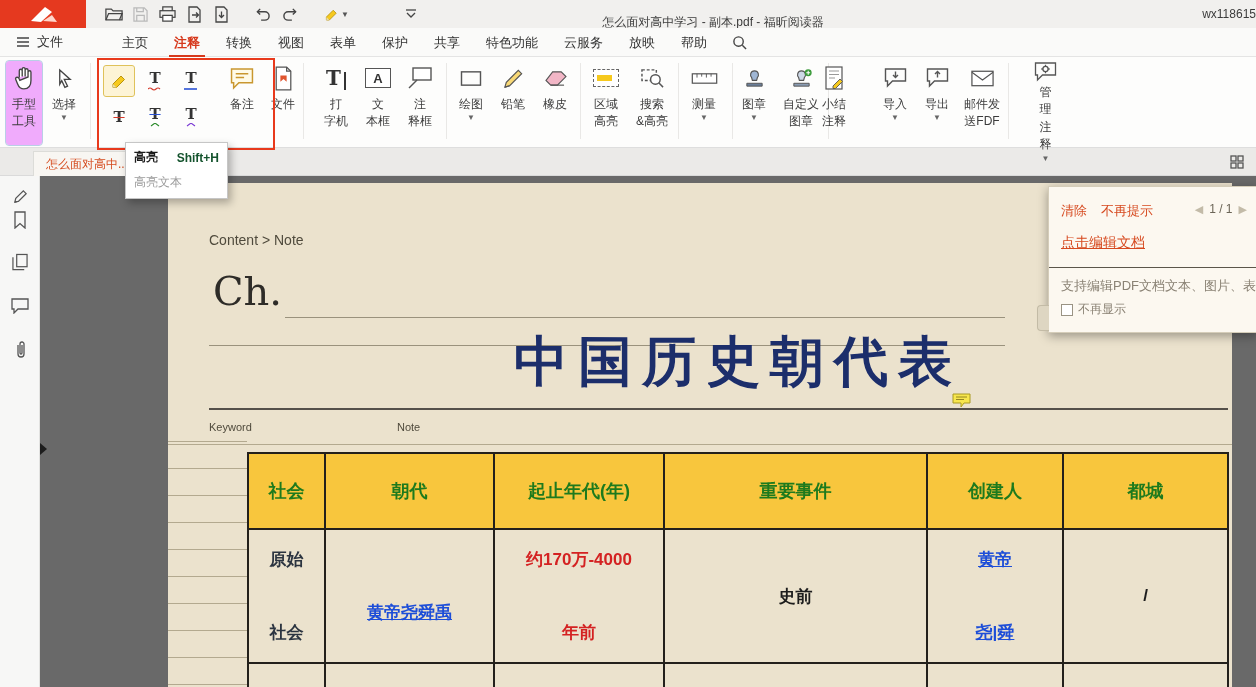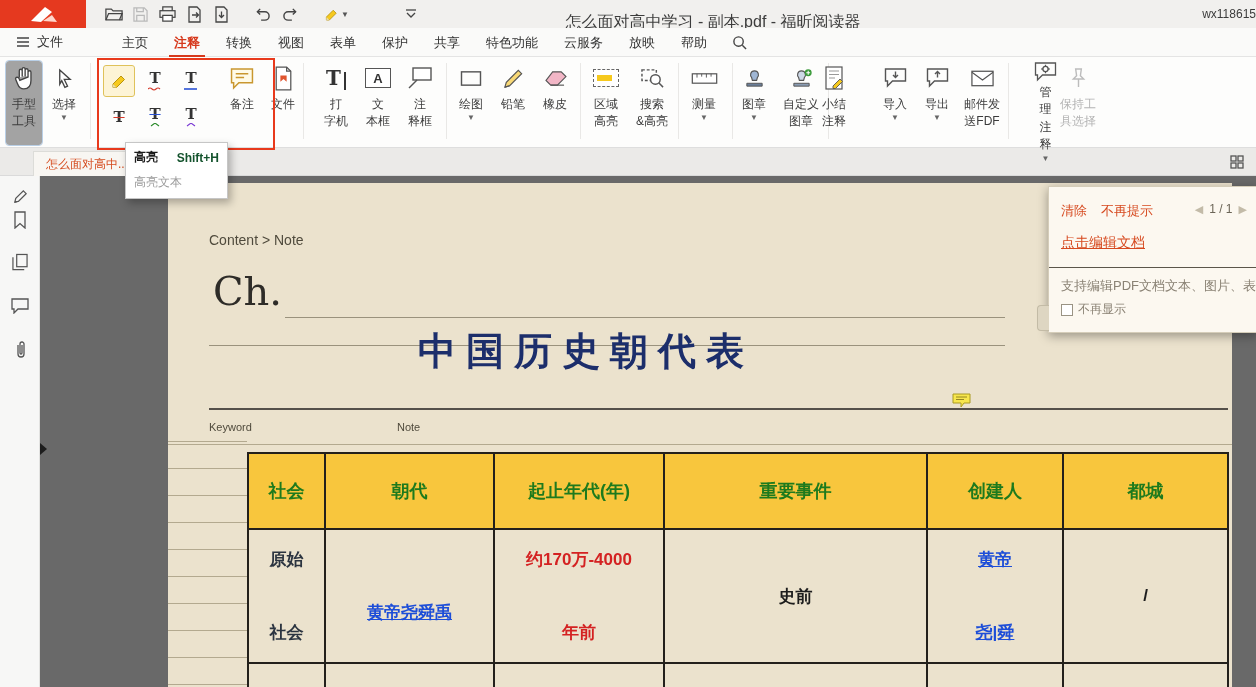--- a/index.html
+++ b/index.html
@@ -5,37 +5,37 @@
   *{margin:0;padding:0;box-sizing:border-box;}
   html,body{width:1256px;height:687px;}
   body{font-family:"Liberation Sans","DejaVu Sans",sans-serif;background:#444;}
   .app{position:relative;width:1256px;height:687px;background:#f2f1ef;overflow:hidden;}
 
   
   .titlebar{position:absolute;left:0;top:0;width:1256px;height:28px;background:#f1f0ee;display:flex;align-items:center;z-index:6;}
   .logo{width:86px;height:28px;background:#e5391f;display:flex;align-items:center;justify-content:center;flex:0 0 auto;}
   .tb-btn{width:27px;height:24px;display:flex;align-items:center;justify-content:center;border-radius:3px;flex:0 0 auto;}
   .tb-gap{width:14px;flex:0 0 auto;}
-  .tb-title{position:absolute;left:430px;right:260px;text-align:center;font-size:16px;color:#3c3c3c;white-space:nowrap;overflow:hidden;pointer-events:none;margin-top:16px;}
+  .tb-title{position:absolute;left:430px;right:260px;text-align:center;font-size:12px;color:#3c3c3c;white-space:nowrap;overflow:hidden;pointer-events:none;margin-top:16px;}
   .tb-user{position:absolute;right:0px;top:7px;font-size:12px;color:#3c3c3c;white-space:nowrap;}
   .caret{font-size:8px;color:#555;margin-left:1px;}
 
   
   .menubar{position:absolute;left:0;top:28px;width:1256px;height:29px;background:#fafaf9;border-bottom:1px solid #e4e4e4;display:flex;align-items:center;z-index:6;}
   .menu-file{display:flex;align-items:center;gap:7px;padding:0 18px 0 16px;font-size:13px;color:#333;height:29px;}
   .menu-tab{padding:0 13px;font-size:13px;color:#333;height:29px;line-height:29px;position:relative;white-space:nowrap;}
   .menu-tab.active{color:#d6381c;font-weight:bold;}
   .menu-tab.active::after{content:"";position:absolute;left:8px;right:8px;bottom:0;height:2px;background:#d6381c;}
   .menu-search{margin-left:12px;display:flex;align-items:center;}
 
   
   .ribbon{position:absolute;left:0;top:57px;width:1256px;height:91px;background:#fdfdfc;border-bottom:1px solid #dedede;z-index:5;}
   .rsep{position:absolute;top:6px;width:1px;height:76px;background:#e9e8e6;}
   .rtool{position:absolute;top:4px;height:84px;display:flex;flex-direction:column;align-items:center;justify-content:flex-start;border-radius:3px;}
-  .rtool.active-tool{background:#a3a3a3;outline:1px solid #b9cfe6;}
+  .rtool.active-tool{background:#f0abfc;outline:1px solid #b9cfe6;}
   .ricon{height:34px;display:flex;align-items:center;justify-content:center;}
   .rlabel{font-size:12px;line-height:1.45;color:#3c3c3c;text-align:center;white-space:pre-line;margin-top:1px;}
   .rlabel.disabled{color:#b3b3b3;}
   .dd-caret{font-size:8px;color:#666;line-height:1;margin-top:1px;}
   .mini{position:absolute;width:30px;height:30px;display:flex;flex-direction:column;align-items:center;justify-content:center;border-radius:2px;}
   .mini.selected{background:#fdf4d6;outline:1px solid #dfc25a;}
   .tglyph{font-family:"DejaVu Serif","Liberation Serif",serif;font-size:15px;font-weight:bold;color:#333;line-height:1;}
   .tmark{margin-top:1px;height:4px;display:flex;align-items:center;}
   .type-ico{font-family:"DejaVu Serif","Liberation Serif",serif;font-size:20px;font-weight:bold;color:#333;display:flex;align-items:flex-end;}
   .type-bar{display:inline-block;width:2px;height:18px;background:#333;margin-left:3px;}
@@ -62,22 +62,22 @@
   .expand-arrow{position:absolute;left:40px;top:443px;width:0;height:0;border-top:6px solid transparent;border-bottom:6px solid transparent;border-left:7px solid #1d1d1d;z-index:5;}
 
   
   .docarea{position:absolute;left:40px;top:176px;width:1216px;height:511px;background:#696969;overflow:hidden;}
   .pdf-page{position:absolute;left:128px;top:7px;width:1064px;height:504px;background:#ebe2cd;overflow:hidden;}
   .page-rule{position:absolute;background:#9a927d;height:1px;}
   .rule-strip{position:absolute;left:0;top:232px;width:79px;height:272px;
     background:repeating-linear-gradient(to bottom,transparent 0 26px,#b3a98f 26px 27px);}
   .breadcrumb{position:absolute;left:41px;top:49px;font-size:14px;color:#4f4a3c;}
   .chapter{position:absolute;left:45px;top:85px;font-family:"DejaVu Serif","Liberation Serif",serif;font-size:40px;color:#2e2c28;}
-  .page-title{position:absolute;left:250px;top:143px;width:640px;
-    font-family:"DejaVu Serif","Liberation Serif",serif;font-weight:bold;font-size:38px;
+  .page-title{position:absolute;left:250px;top:143px;width:640px;text-align:center;
+    font-family:"DejaVu Serif","Liberation Serif",serif;font-weight:bold;font-size:54px;
     letter-spacing:10px;color:#1c2e6b;z-index:2;}
   .note-anno{position:absolute;left:784px;top:210px;z-index:3;}
   .kw-label{position:absolute;font-size:11px;color:#4f4a3c;top:238px;}
 
   
   .dyn-table{position:absolute;left:79px;top:269px;border-collapse:collapse;table-layout:fixed;z-index:2;}
   .dyn-table th,.dyn-table td{border:2px solid #23201b;text-align:center;vertical-align:middle;padding:0;}
   .dyn-table th{background:#f8c63d;color:#1d7a1d;font-size:18px;font-weight:bold;height:76px;font-family:"Liberation Sans","DejaVu Sans",sans-serif;}
   .dyn-table td{height:134px;font-size:17px;font-weight:bold;color:#1d1d1d;}
   .dyn-table tr.r2 td{height:44px;}
@@ -457,30 +457,20 @@
             <path d="M2 2h20v12H9l-5 5v-5H2z"></path>
             <circle cx="12" cy="8" r="2.6"></circle>
             <path d="M12 3.8v1.6M12 10.6v1.6M7.8 8h1.6M14.6 8h1.6"></path>
           </svg>
       </div>
       <div class="rlabel">管理
 注释</div>
       <div class="dd-caret">▼</div>
     </div>
 
-    <div class="rtool" style="left:1054px;width:48px;">
-      <div class="ricon">
-        <svg width="17" height="23" viewBox="0 0 18 24" fill="none" stroke="#bcbcbc" stroke-width="1.5">
-            <path d="M6 2h6l-1 7 3.5 3.5h-11L7 9z"></path>
-            <path d="M9 12.5V21"></path>
-          </svg>
-      </div>
-      <div class="rlabel disabled">保持工
-具选择</div>
-    </div>
   </div>
 
   <div class="red-box"></div>
 
   <div class="dd-menu">
     <div class="dd-item first">
       <span>高亮</span>
       <span class="dd-shortcut">Shift+H</span>
     </div>
     <div class="dd-item second">

